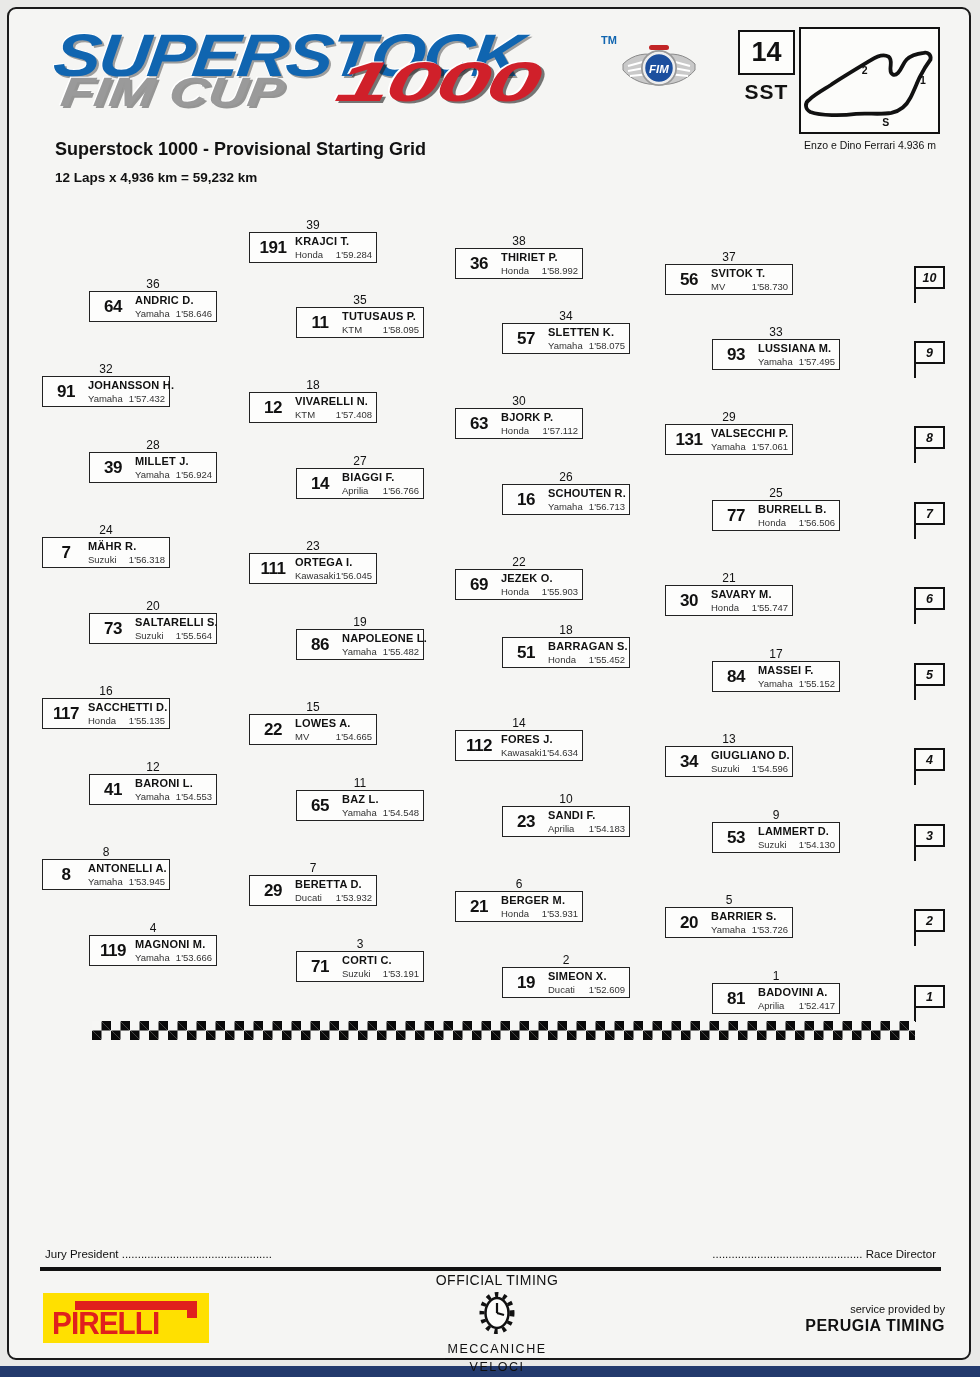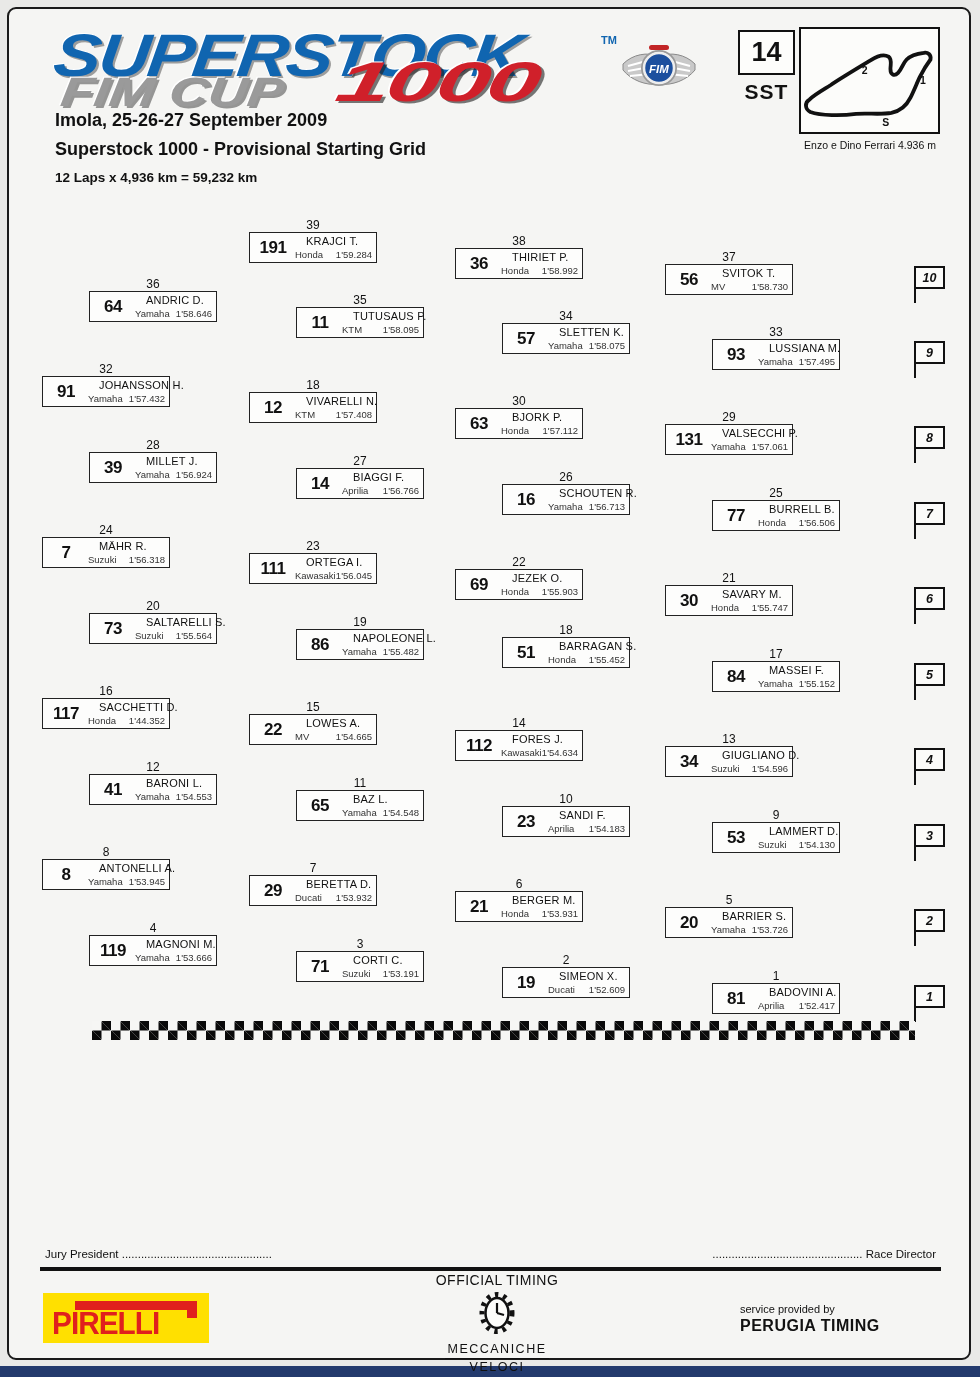--- a/index.html
+++ b/index.html
@@ -33,21 +33,21 @@
   .event-line{position:absolute;left:55px;font-weight:bold;color:var(--ink);}
   .event-location{top:110px;font-size:18px;}
   .event-title{top:139px;font-size:18px;}
   .event-distance{top:170px;font-size:13.5px;}
 
   
   .gpos{position:absolute;width:128px;}
   .plabel{height:13px;line-height:12px;text-align:center;font-size:12px;color:var(--ink);}
   .gbox{position:relative;height:31px;border:1.6px solid #222;background:#fdfdfc;}
   .gb-no{position:absolute;left:4px;top:50%;transform:translateY(-50%);width:38px;text-align:center;font-weight:bold;font-size:17px;color:var(--ink);letter-spacing:-.5px;}
-  .gb-name{position:absolute;left:45px;top:2px;font-weight:normal;font-size:11px;letter-spacing:.2px;color:var(--ink);white-space:nowrap;margin-left:11px;}
+  .gb-name{position:absolute;left:45px;top:2px;font-weight:bold;font-size:11px;letter-spacing:.2px;color:var(--ink);white-space:nowrap;}
   .gb-bike{position:absolute;left:45px;bottom:2px;font-size:9.5px;color:#333;}
   .gb-time{position:absolute;right:4px;bottom:2px;font-size:9.5px;color:#333;}
 
   
   .flag{position:absolute;left:914px;width:33px;height:40px;}
   .flag-box{position:absolute;left:0;top:0;width:31px;height:23px;border:2.5px solid var(--ink);background:#fbfbf9;display:flex;align-items:center;justify-content:center;font-style:italic;font-weight:bold;font-size:12.5px;color:var(--ink);}
   .flag-box::after{content:"";position:absolute;left:-2.5px;top:17.5px;width:2.5px;height:17px;background:var(--ink);}
 
   
   .checker{position:absolute;left:92px;top:1021px;width:823px;height:19px;background-color:#f6f6f4;
@@ -64,21 +64,21 @@
   .pirelli-bar{position:absolute;left:32px;top:8px;width:122px;height:9px;background:var(--pirelli-red);}
   .pirelli-bar::after{content:"";position:absolute;right:0;top:0;width:10px;height:17px;background:var(--pirelli-red);}
   .pirelli-text{position:absolute;left:9px;bottom:4px;font-size:31px;line-height:1;font-weight:900;color:var(--pirelli-red);letter-spacing:-1px;transform:scaleX(.96);transform-origin:left bottom;}
 
   .timing-block{position:absolute;left:407px;top:1272px;width:180px;text-align:center;color:var(--ink);}
   .official-timing{font-size:14px;letter-spacing:.5px;}
   .gear-icon{margin-top:3px;}
   .meccaniche{font-size:12.5px;letter-spacing:1.5px;border-bottom:1.5px solid var(--ink);display:inline-block;padding:0 2px 2px;}
   .veloci{font-size:12.5px;letter-spacing:1.5px;margin-top:1px;}
 
-  .service-block{position:absolute;left:740px;top:1303px;width:205px;text-align:left;color:var(--ink);}
+  .service-block{position:absolute;left:740px;top:1303px;width:205px;text-align:right;color:var(--ink);}
   .service-small{font-size:11px;}
   .perugia{font-size:16px;font-weight:900;letter-spacing:.5px;margin-top:2px;}
 </style>
 </head>
 <body>
 
 <div class="sheet">
   <div class="frame"></div>
   <div class="bottom-bar"></div>
 
@@ -106,21 +106,20 @@
   <div class="track-box">
     <svg width="136" height="102" viewBox="0 0 141 107">
       <path d="M 8,74 C 3,77 3,84 9,87 C 20,91 42,91 57,89 C 70,88 82,90 94,88 C 104,86 110,80 114,72 C 118,64 121,56 124,50 C 128,42 132,36 135,32 C 136,27 132,24 128,25 C 120,26 114,28 110,32 C 106,36 105,42 101,46 C 97,50 93,48 93,42 C 93,37 95,32 91,29 C 86,26 78,29 72,33 C 62,39 42,51 30,59 C 22,64 13,69 8,74 Z" fill="none" stroke="#111111" stroke-width="4" stroke-linejoin="round"></path>
       <text x="66" y="47" text-anchor="middle" font-size="11" font-weight="bold" fill="#111" font-family="Liberation Sans, sans-serif">2</text>
       <text x="127" y="58" text-anchor="middle" font-size="11" font-weight="bold" fill="#111" font-family="Liberation Sans, sans-serif">1</text>
       <text x="88" y="102" text-anchor="middle" font-size="11" font-weight="bold" fill="#111" font-family="Liberation Sans, sans-serif">S</text>
     </svg>
   </div>
   <div class="track-caption">Enzo e Dino Ferrari 4.936 m</div>
 
-  <div class="event-line event-location">Imola, 25-26-27 September 2009</div>
   <div class="event-line event-title">Superstock 1000 - Provisional Starting Grid</div>
   <div class="event-line event-distance">12 Laps x 4,936 km = 59,232 km</div>
 
   <div id="grid-area">
       <div class="gpos" style="left: 249px; top: 219px;">
         <div class="plabel">39</div>
         <div class="gbox">
           <div class="gb-no">191</div>
           <div class="gb-name">KRAJCI T.</div>
           <div class="gb-bike">Honda</div>
@@ -324,21 +323,21 @@
           <div class="gb-bike">Yamaha</div>
           <div class="gb-time">1'55.152</div>
         </div>
       </div>
       <div class="gpos" style="left: 42px; top: 685px;">
         <div class="plabel">16</div>
         <div class="gbox">
           <div class="gb-no">117</div>
           <div class="gb-name">SACCHETTI D.</div>
           <div class="gb-bike">Honda</div>
-          <div class="gb-time">1'44.352</div>
+          <div class="gb-time">1'55.135</div>
         </div>
       </div>
       <div class="gpos" style="left: 249px; top: 701px;">
         <div class="plabel">15</div>
         <div class="gbox">
           <div class="gb-no">22</div>
           <div class="gb-name">LOWES A.</div>
           <div class="gb-bike">MV</div>
           <div class="gb-time">1'54.665</div>
         </div>

